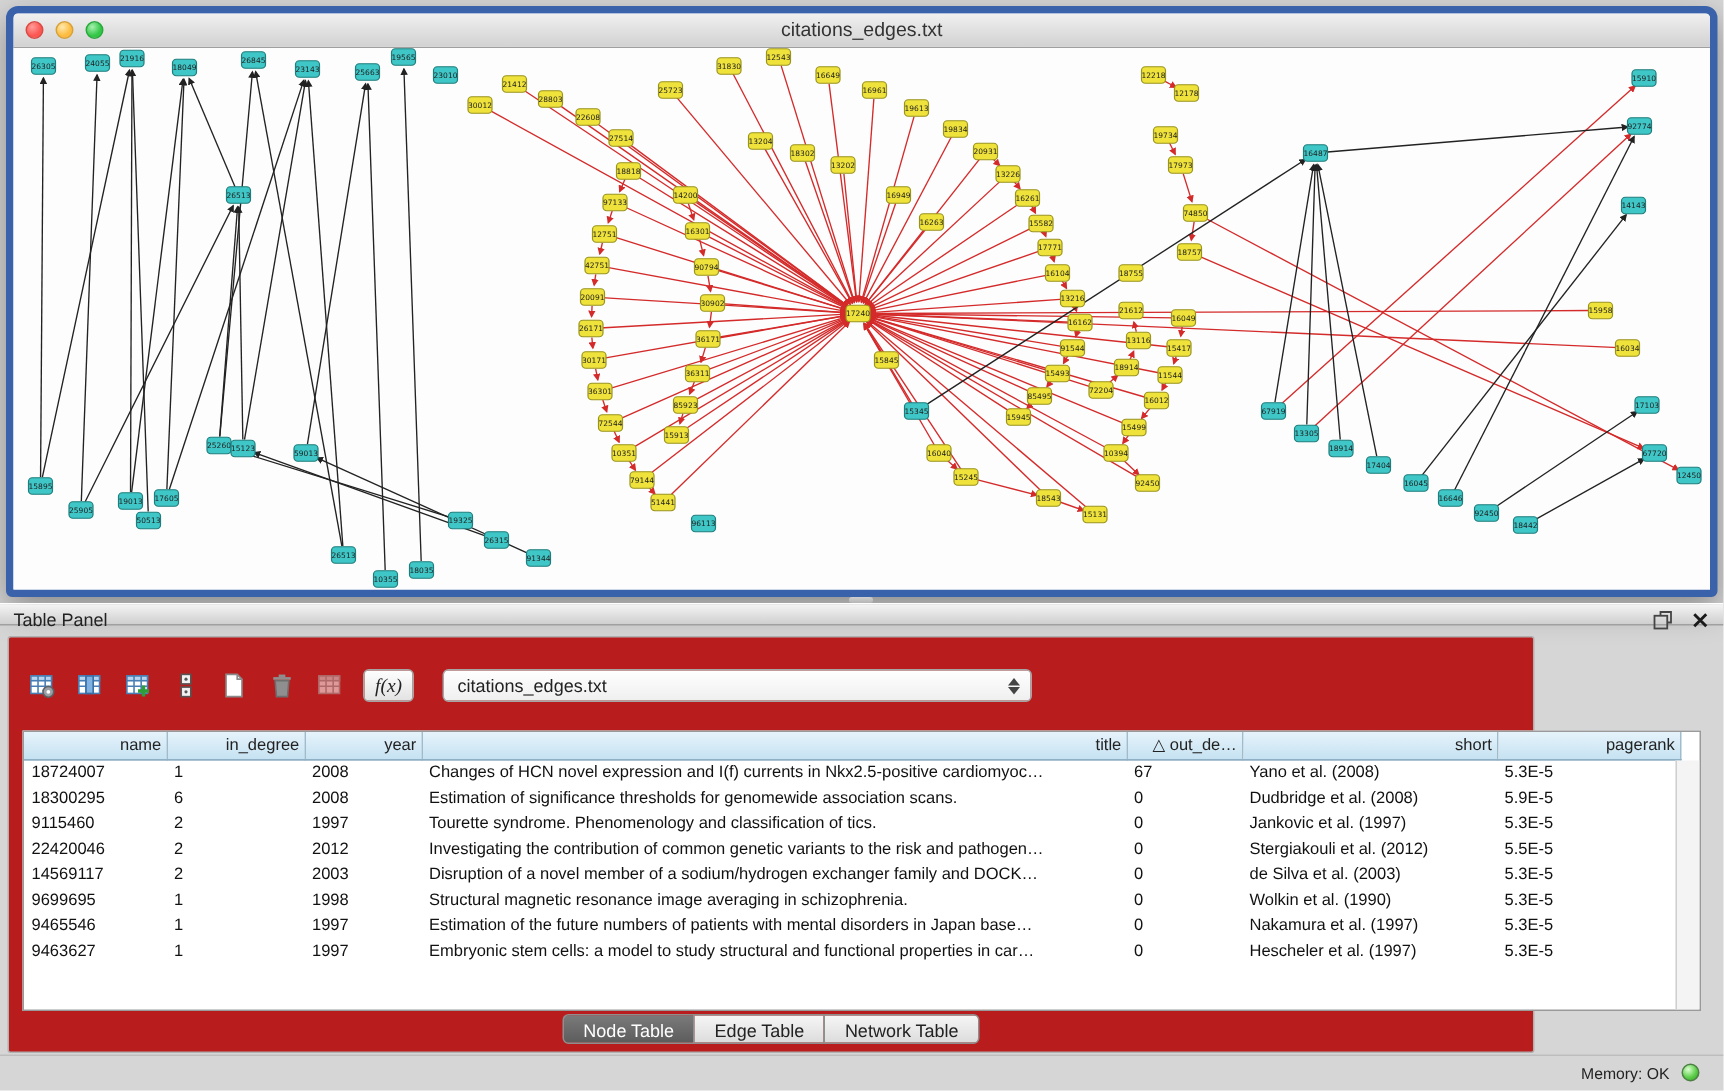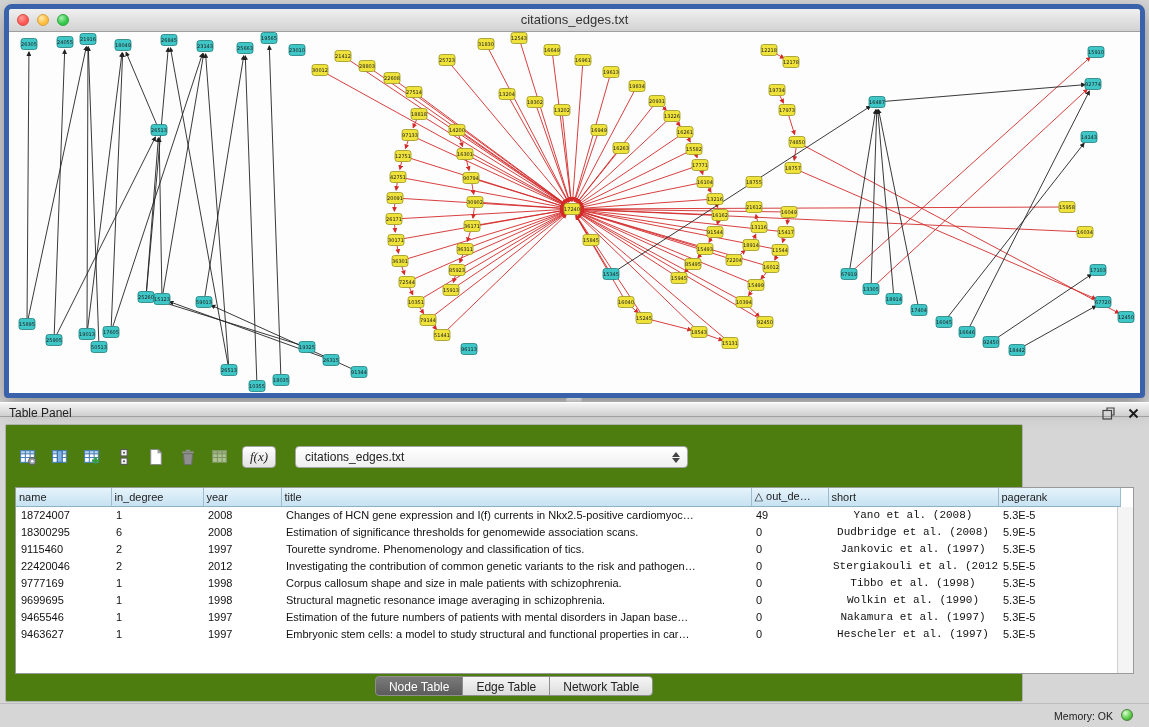--- a/index.html
+++ b/index.html
@@ -43,21 +43,21 @@
     background:linear-gradient(#f4f4f4,#cfcfcf);
     border-top:1px solid #ffffff;border-bottom:1px solid #a0a0a0;box-sizing:border-box;
   }
   #panel-header .ph-title{position:absolute;left:9px;top:0;line-height:20px;font-size:12px;color:#222;}
   .ph-icons{position:absolute;right:8px;top:3px;display:flex;gap:10px;align-items:center;}
   .ph-btn{width:15px;height:15px;display:flex;align-items:center;justify-content:center;cursor:default;}
 
   
   #panel-body{
     position:absolute;left:5px;top:424px;width:1018px;height:278px;box-sizing:border-box;
-    background:#4d7c0f;border:1px solid #b0b0b0;border-radius:2px;
+    background:#b91c1c;border:1px solid #b0b0b0;border-radius:2px;
   }
   #toolbar{position:absolute;left:8px;top:18px;height:28px;display:flex;align-items:center;gap:5px;}
   .tb-btn{width:27px;height:26px;display:flex;align-items:center;justify-content:center;border-radius:3px;}
   .tb-btn.disabled{opacity:.55;}
   #fx-button{
     margin-left:4px;border:1px solid #a5a5a5;border-radius:4px;height:22px;padding:0 7px;
     background:linear-gradient(#fefefe,#e2e2e2);
     font-family:"Liberation Serif",serif;font-style:italic;font-size:13px;color:#222;
     display:flex;align-items:center;
   }
@@ -80,27 +80,27 @@
   }
   #vscroll{position:absolute;right:0;top:19px;bottom:0;width:15px;background:#f4f4f4;border-left:1px solid #cfcfcf;}
   #data-table{border-collapse:collapse;table-layout:fixed;width:1104px;font-size:11px;color:#111;}
   #data-table col.c0{width:95px;}  #data-table col.c1{width:92px;}
   #data-table col.c2{width:78px;}  #data-table col.c3{width:470px;}
   #data-table col.c4{width:77px;}  #data-table col.c5{width:170px;}
   #data-table col.c6{width:122px;}
   #data-table th{
     height:18px;box-sizing:border-box;font-weight:normal;font-size:11px;color:#222;
     background:linear-gradient(#e6f3fb,#c6e2f2);border-right:1px solid #9fbccd;border-bottom:1px solid #8fb0c4;
-    text-align:left;overflow:hidden;white-space:nowrap;padding:0 3px;
+    text-align:right;overflow:hidden;white-space:nowrap;padding:0 3px;
   }
   #data-table td{
     height:17px;box-sizing:border-box;padding:0 5px;white-space:nowrap;overflow:hidden;
     text-overflow:clip;border:none;
   }
-  #data-table td.center{text-align:center;font-family:Liberation Mono, monospace;}
+  #data-table td.center{}
 
   
   #tab-row{position:absolute;left:0;bottom:5px;width:100%;display:flex;justify-content:center;}
   .seg-tab{
     height:20px;line-height:20px;padding:0 13px;font-size:12px;color:#222;box-sizing:border-box;
     background:linear-gradient(#f6f6f6,#dcdcdc);border:1px solid #8e8e8e;margin-left:-1px;
   }
   .seg-tab:first-child{border-radius:4px 0 0 4px;margin-left:0;}
   .seg-tab:last-child{border-radius:0 4px 4px 0;}
   .seg-tab.active{background:linear-gradient(#7a7a7a,#5c5c5c);color:#fff;}
@@ -860,22 +860,22 @@
             <th>△ out_de…</th>
             <th>short</th>
             <th>pagerank</th>
           </tr>
         </thead>
       <tbody id="table-body">
           <tr>
             <td>18724007</td>
             <td>1</td>
             <td>2008</td>
-            <td>Changes of HCN gene expression and I(f) currents in Nkx2.5-positive cardiomyoc…</td>
-            <td>49</td>
+            <td>Changes of HCN novel expression and I(f) currents in Nkx2.5-positive cardiomyoc…</td>
+            <td>67</td>
             <td class="center">Yano et al. (2008)</td>
             <td>5.3E-5</td>
           </tr>
           <tr>
             <td>18300295</td>
             <td>6</td>
             <td>2008</td>
             <td>Estimation of significance thresholds for genomewide association scans.</td>
             <td>0</td>
             <td class="center">Dudbridge et al. (2008)</td>
@@ -893,26 +893,26 @@
           <tr>
             <td>22420046</td>
             <td>2</td>
             <td>2012</td>
             <td>Investigating the contribution of common genetic variants to the risk and pathogen…</td>
             <td>0</td>
             <td class="center">Stergiakouli et al. (2012)</td>
             <td>5.5E-5</td>
           </tr>
           <tr>
-            <td>9777169</td>
-            <td>1</td>
-            <td>1998</td>
-            <td>Corpus callosum shape and size in male patients with schizophrenia.</td>
+            <td>14569117</td>
+            <td>2</td>
+            <td>2003</td>
+            <td>Disruption of a novel member of a sodium/hydrogen exchanger family and DOCK…</td>
             <td>0</td>
-            <td class="center">Tibbo et al. (1998)</td>
+            <td class="center">de Silva et al. (2003)</td>
             <td>5.3E-5</td>
           </tr>
           <tr>
             <td>9699695</td>
             <td>1</td>
             <td>1998</td>
             <td>Structural magnetic resonance image averaging in schizophrenia.</td>
             <td>0</td>
             <td class="center">Wolkin et al. (1990)</td>
             <td>5.3E-5</td>

